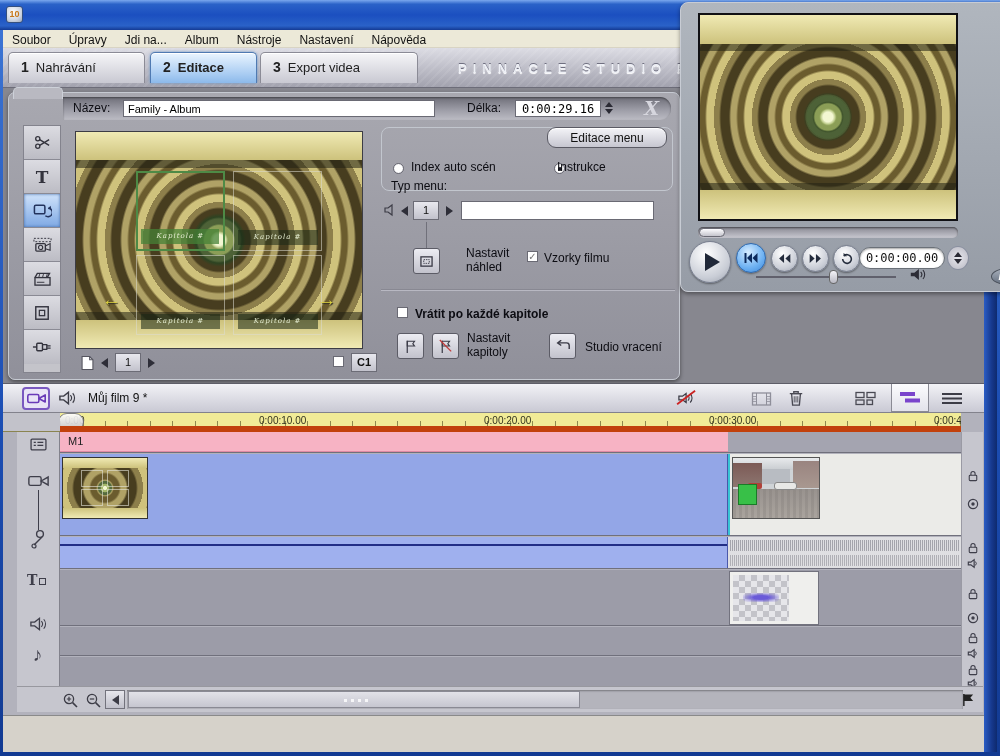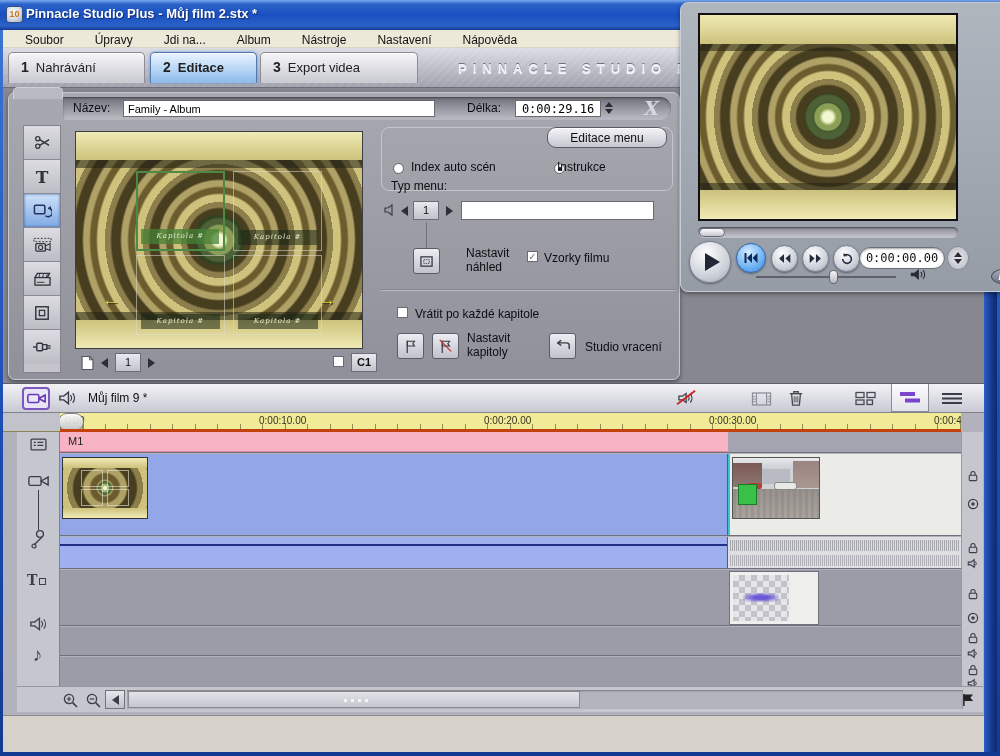--- a/index.html
+++ b/index.html
@@ -12,21 +12,21 @@
   .titlebar{position:absolute;left:0;top:0;right:0;height:30px;
     background:linear-gradient(180deg,#7aa8ee 0%,#2a62c8 14%,#1b4fc0 50%,#2a62c8 86%,#143a94 100%);}
   .title-text{position:absolute;left:26px;top:6px;color:#fff;font-weight:bold;font-size:13px;text-shadow:1px 1px 1px #103070;}
   .app-ico{position:absolute;left:6px;top:6px;width:17px;height:17px;border-radius:3px;
     background:radial-gradient(circle at 40% 35%,#fefefe,#cfd6e2 60%,#9aa6ba);border:1px solid #35507f;
     color:#c87818;font-size:9px;font-weight:bold;text-align:center;line-height:15px;}
   .cap-btn{position:absolute;top:5px;width:21px;height:21px;border-radius:3px;border:1px solid #fff;
     background:linear-gradient(180deg,#7ca4ec,#3764cc 45%,#2a55bc);color:#fff;font-size:11px;line-height:19px;text-align:center;font-weight:bold;}
   .cap-close{background:linear-gradient(180deg,#f0a088,#d44a28 45%,#b83010);}
   .menubar{position:absolute;left:3px;top:30px;right:3px;height:18px;background:#ece9d8;border-bottom:1px solid #d8d4c4;}
-  .menubar span{display:inline-block;padding:2px 9px 0 22px;font-size:12px;color:#111;}
+  .menubar span{display:inline-block;padding:2px 9px 0 9px;font-size:12px;color:#111;}
   
   .tabbar{position:absolute;left:3px;top:48px;right:3px;height:40px;
     background:repeating-linear-gradient(135deg,rgba(255,255,255,.07) 0 2px,rgba(0,0,0,0) 2px 6px),
                linear-gradient(180deg,#dcdce4,#a2a2ae);border-bottom:1px solid #6c6c78;}
   .tab{position:absolute;top:4px;height:31px;border:1px solid #8b8b96;border-bottom:none;border-radius:5px 5px 0 0;
     background:linear-gradient(180deg,#f6f6f8,#c9c9d2);box-shadow:inset 0 1px 0 #fff;padding:6px 0 0 12px;font-size:13px;color:#222;}
   .tab b{font-size:14px;margin-right:7px;}
   .tab.active{background:linear-gradient(180deg,#eaf5ff,#a9ccf2 70%,#8cb9ea);border-color:#4f7ab2;box-shadow:inset 0 1px 0 #fff,0 0 3px #6a96c8;font-weight:bold;}
   .brand{position:absolute;left:455px;top:13px;width:320px;font-size:13px;font-weight:bold;letter-spacing:6px;
     color:#eef0f6;text-shadow:0 -1px 0 #707080,0 1px 1px #fff;white-space:nowrap;}
@@ -101,21 +101,21 @@
      font:12px "DejaVu Sans Mono",monospace;text-align:center;line-height:21px;color:#111;box-shadow:inset 0 1px 2px rgba(0,0,0,.35);}
   .dvdlogo{position:absolute;right:10px;bottom:6px;width:34px;height:17px;border-radius:50%;border:1px solid #4a505a;
      background:linear-gradient(180deg,#a8b0bc,#667080);color:#fff;font:bold italic 9px "Liberation Sans",sans-serif;text-align:center;line-height:16px;}
   
   .timeline{position:absolute;left:3px;top:383px;width:981px;height:332px;background:#b2b2bc;border-top:1px solid #5e5e68;}
   .tl-toolbar{position:absolute;left:0;top:0;right:0;height:29px;background:linear-gradient(180deg,#f2f2f6,#c9c9d4);border-bottom:1px solid #82828c;}
   .tl-title{position:absolute;left:85px;top:7px;font-size:12px;color:#111;}
   .tlbtn{position:absolute;top:3px;display:flex;align-items:center;justify-content:center;color:#3c3c46;}
   .cam-sel{width:28px;height:23px;border:2px solid #7a58c0;border-radius:4px;background:#e9e4f6;color:#6a3ab8;}
   .view-sel{width:38px;height:28px;top:0;background:linear-gradient(180deg,#fcfcfe,#e2e2ea);border:1px solid #8a8a94;border-top:none;color:#7a44cc;}
-  .ruler{position:absolute;left:57px;top:29px;width:901px;height:19px;background:#f1eb97;border-bottom:3px solid #c2410c;overflow:hidden;}
+  .ruler{position:absolute;left:57px;top:29px;width:901px;height:19px;background:#f1eb97;border-bottom:6px solid #c2410c;overflow:hidden;}
   .ruler .ticks{position:absolute;left:0;right:0;bottom:0;height:5px;background:repeating-linear-gradient(90deg,#8f894e 0 1px,rgba(0,0,0,0) 1px 22.5px);}
   .rlabel{position:absolute;top:2px;font-size:10px;color:#33331f;white-space:nowrap;}
   .playhead{position:absolute;left:-2px;top:0px;width:26px;height:18px;border-radius:9px;background:linear-gradient(180deg,#ffffff,#c2c2ca);border:1px solid #777782;opacity:.92;}
   .hdrcol{position:absolute;left:14px;top:48px;width:43px;height:255px;background:#c6c6ce;border-right:1px solid #82828c;color:#3e3e4a;}
   .lockcol{position:absolute;left:958px;top:48px;width:22px;height:255px;background:#c6c6ce;border-left:1px solid #9a9aa4;color:#3e3e4a;}
   .track{position:absolute;left:57px;width:901px;background:#a4a4b0;border-bottom:1px solid #70707c;overflow:hidden;}
   .clip-sel{position:absolute;top:0;bottom:0;left:0;background:#93a6e7;border-right:1px solid #4a58aa;}
   .checker{background-image:linear-gradient(45deg,#c3c3c9 25%,rgba(0,0,0,0) 25%,rgba(0,0,0,0) 75%,#c3c3c9 75%),
      linear-gradient(45deg,#c3c3c9 25%,rgba(0,0,0,0) 25%,rgba(0,0,0,0) 75%,#c3c3c9 75%);
      background-size:12px 12px;background-position:0 0,6px 6px;background-color:#e6e6ea;}
@@ -126,21 +126,20 @@
   svg{display:block;}
 </style>
 </head>
 <body>
 
 <div class="stage">
   <div class="win-frame"></div>
 
   <div class="titlebar">
     <div class="app-ico">10</div>
-    <div class="title-text">Pinnacle Studio Plus - Můj film 2.stx *</div>
     <div class="cap-btn" style="right:53px;">
         <span style="position:absolute;left:4px;bottom:1px;">_</span>
       </div>
     <div class="cap-btn" style="right:29px;"><span style="display:inline-block;width:9px;height:8px;border:2px solid #fff;margin-top:5px;"></span></div>
     <div class="cap-btn cap-close" style="right:5px;"><span>✕</span></div>
   </div>
 
   <div class="menubar">
     <span>Soubor</span><span>Úpravy</span><span>Jdi na...</span><span>Album</span><span>Nástroje</span><span>Nastavení</span><span>Nápověda</span>
   </div>
@@ -306,21 +305,21 @@
           <rect x="5" y="5" width="6" height="4" fill="none" stroke="currentColor" stroke-width="1" stroke-dasharray="1.5 1"></rect>
         </svg>
       </div>
     <label class="ctl-label" style="left:440px;top:153px;width:70px;line-height:14px;margin-left:17px;">Nastavit náhled</label>
     <span class="chk abs" style="left:518px;top:158px;color:#777;">✓</span>
     <label class="ctl-label" style="left:535px;top:158px;">Vzorky filmu</label>
 
     <div class="divline" style="top:196px;"></div>
 
     <span class="chk abs" style="left:388px;top:214px;"></span>
-    <label class="ctl-label" style="left:406px;top:214px;">Vrátit po každé kapitole</label>
+    <label class="ctl-label" style="left:406px;top:214px;font-weight:bold;">Vrátit po každé kapitole</label>
 
     <div class="sqbtn" style="left:388px;top:240px;">
         <svg width="13" height="15" viewBox="0 0 16 18">
           <path d="M4 17V2" stroke="currentColor" stroke-width="1.5"></path>
           <path d="M4 2.5h9l-2.2 3L13 8.5H4z" fill="none" stroke="currentColor" stroke-width="1.3"></path>
         </svg>
       </div>
     <div class="sqbtn" style="left:423px;top:240px;">
         <svg width="13" height="15" viewBox="0 0 16 18">
           <path d="M4 17V2" stroke="currentColor" stroke-width="1.5"></path>

